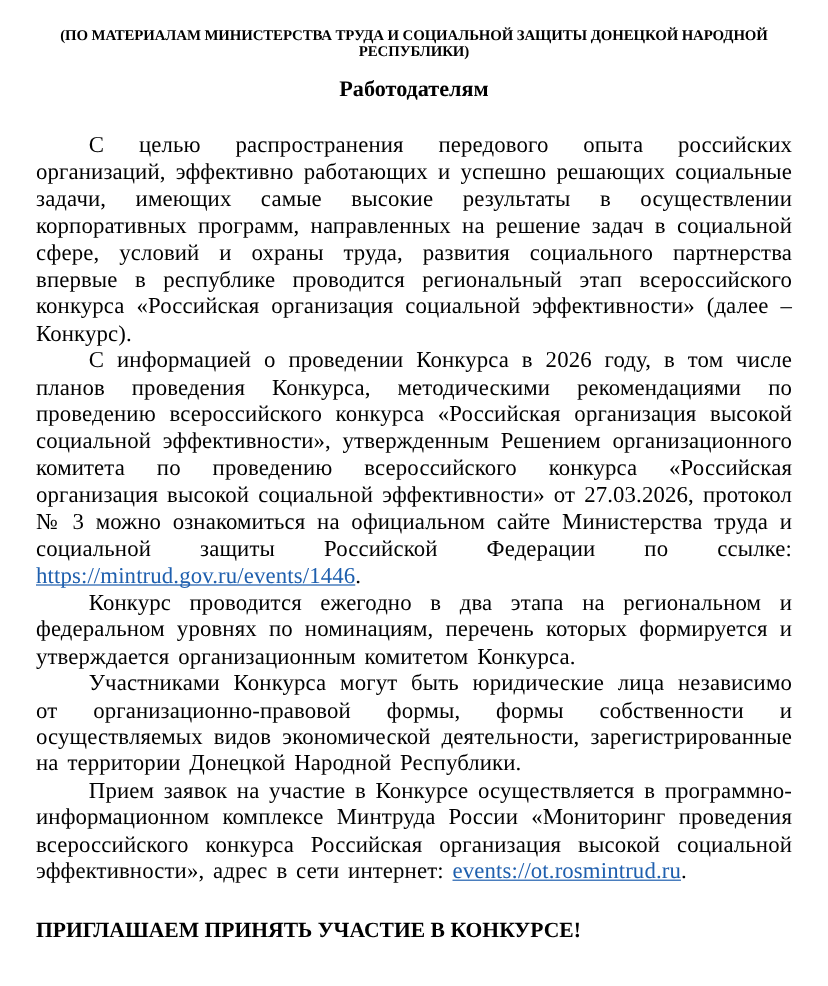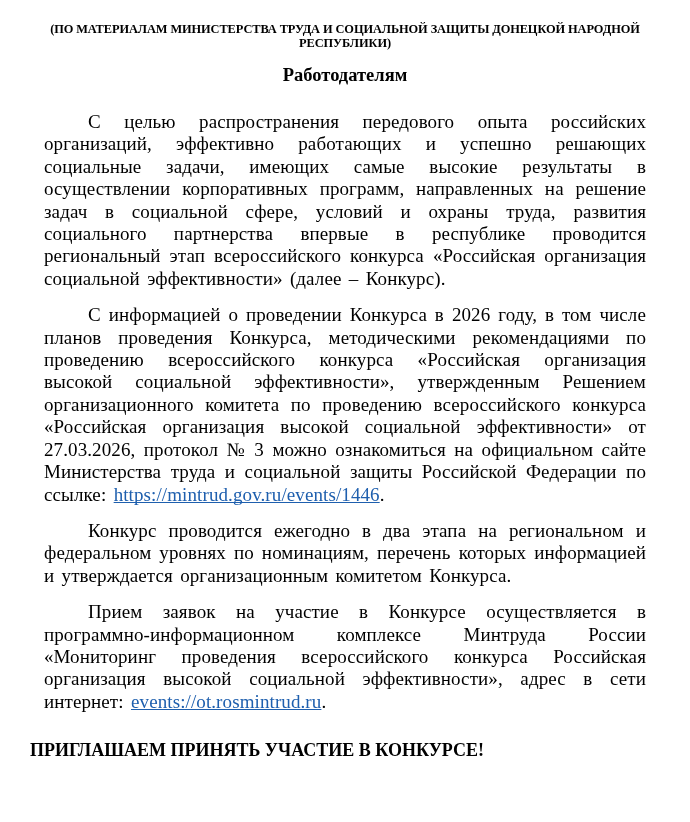--- a/index.html
+++ b/index.html
@@ -31,21 +31,21 @@
     letter-spacing: -0.1px;
   }
   .doc-title {
     text-align: center;
     font-weight: bold;
     font-size: 18.5px;
     line-height: 20px;
     margin: 15px 0 26px 0;
   }
   .para {
-    margin: 14px;
+    margin: 0;
     text-indent: 44px;
     text-align: justify;
     word-spacing: 2.5px;
     letter-spacing: 0.1px;
   }
   a {
     color: var(--link-color, #1e5fae);
     text-decoration: underline;
     text-decoration-skip-ink: none;
     cursor: pointer;
@@ -64,17 +64,18 @@
 </style>
 </head>
 <body>
 
 <div class="doc">
   <div class="header-note">(ПО МАТЕРИАЛАМ МИНИСТЕРСТВА ТРУДА И СОЦИАЛЬНОЙ ЗАЩИТЫ ДОНЕЦКОЙ НАРОДНОЙ РЕСПУБЛИКИ)</div>
   <h1 class="doc-title">Работодателям</h1>
   <div>
       <p class="para"><span>С целью распространения передового опыта российских организаций, эффективно работающих и успешно решающих социальные задачи, имеющих самые высокие результаты в осуществлении корпоративных программ, направленных на решение задач в социальной сфере, условий и охраны труда, развития социального партнерства впервые в республике проводится региональный этап всероссийского конкурса «Российская организация социальной эффективности» (далее – Конкурс).</span></p>
       <p class="para"><span>С информацией о проведении Конкурса в 2026 году, в том числе планов проведения Конкурса, методическими рекомендациями по проведению всероссийского конкурса «Российская организация высокой социальной эффективности», утвержденным Решением организационного комитета по проведению всероссийского конкурса «Российская организация высокой социальной эффективности» от 27.03.2026, протокол № 3 можно ознакомиться на официальном сайте Министерства труда и социальной защиты Российской Федерации по ссылке: </span><a href="#">https://mintrud.gov.ru/events/1446</a><span>.</span></p>
-      <p class="para"><span>Конкурс проводится ежегодно в два этапа на региональном и федеральном уровнях по номинациям, перечень которых информацией и утверждается организационным комитетом Конкурса.</span></p>
+      <p class="para"><span>Конкурс проводится ежегодно в два этапа на региональном и федеральном уровнях по номинациям, перечень которых формируется и утверждается организационным комитетом Конкурса.</span></p>
+      <p class="para"><span>Участниками Конкурса могут быть юридические лица независимо от организационно-правовой формы, формы собственности и осуществляемых видов экономической деятельности, зарегистрированные на территории Донецкой Народной Республики.</span></p>
       <p class="para"><span>Прием заявок на участие в Конкурсе осуществляется в программно-информационном комплексе Минтруда России «Мониторинг проведения всероссийского конкурса Российская организация высокой социальной эффективности», адрес в сети интернет: </span><a href="#">events://ot.rosmintrud.ru</a><span>.</span></p>
     </div>
   <div class="closing">ПРИГЛАШАЕМ ПРИНЯТЬ УЧАСТИЕ В КОНКУРСЕ!</div>
 </div>
 
 </body></html>

